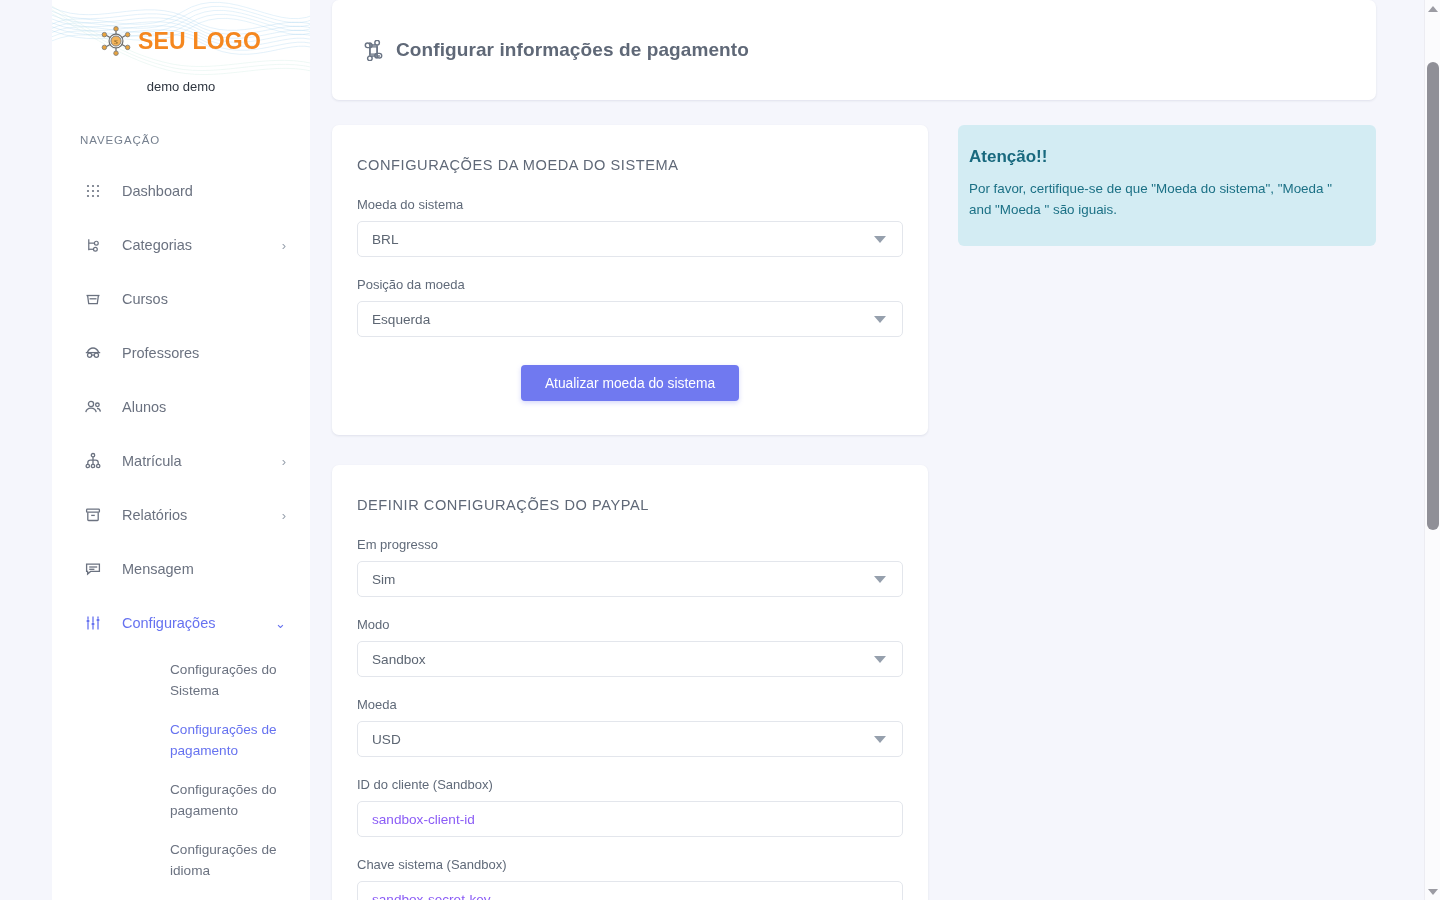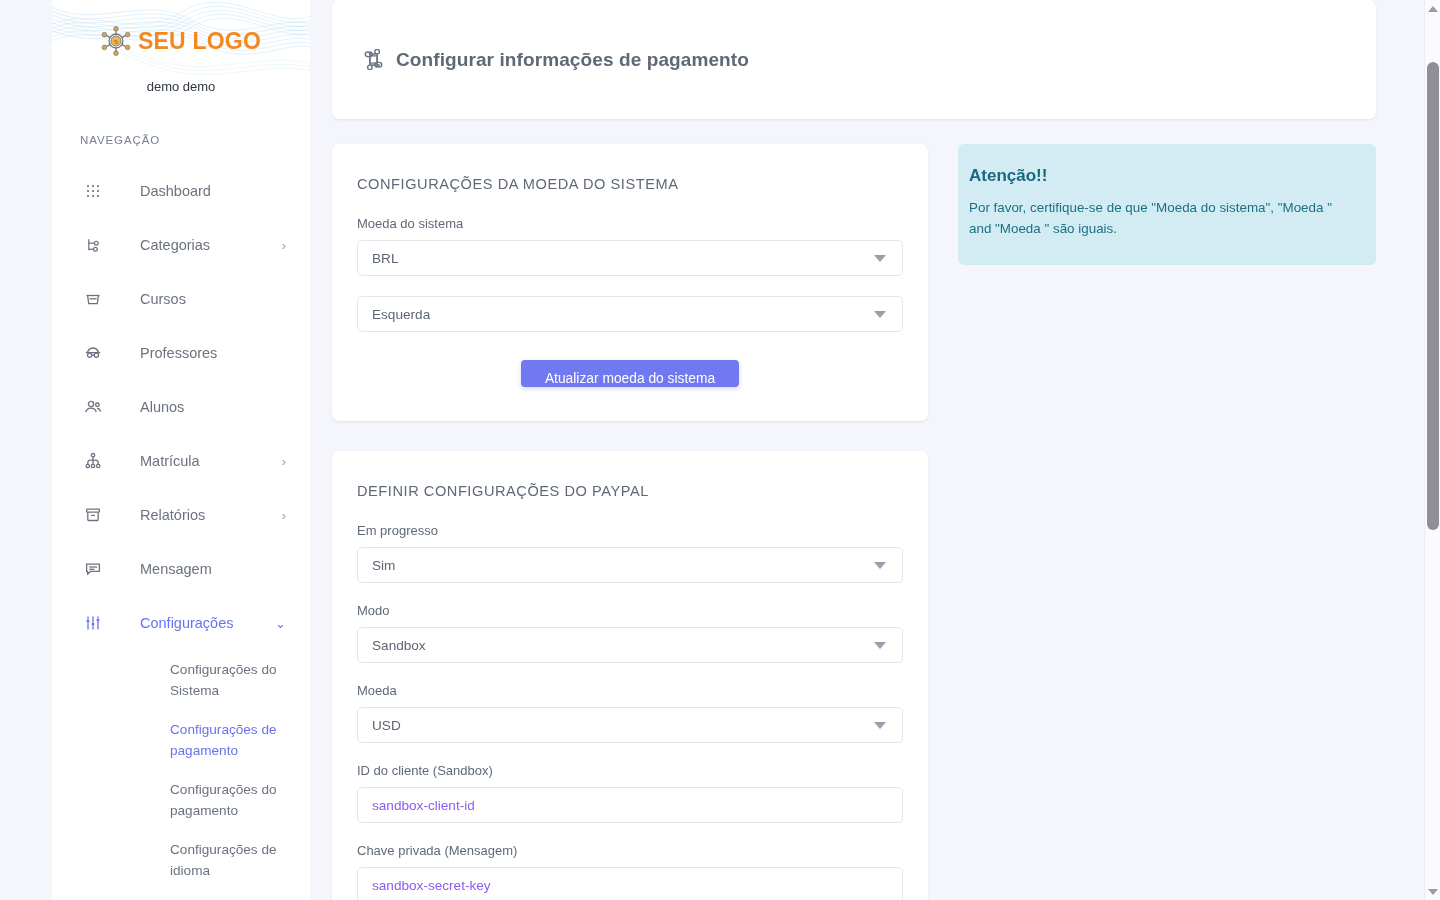--- a/index.html
+++ b/index.html
@@ -81,21 +81,21 @@
     font-size: 14.5px;
     cursor: pointer;
     text-decoration: none;
   }
   .nav-item .ico {
     width: 22px; height: 22px;
     flex: 0 0 22px;
     display: flex; align-items: center; justify-content: center;
     color: #6b7280;
   }
-  .nav-item .lbl { margin-left: 36px; flex: 1 1 auto; }
+  .nav-item .lbl { margin-left: 18px; flex: 1 1 auto; }
   .nav-item .caret {
     font-size: 13px; color: #97a0ad;
     line-height: 1;
   }
   .nav-item.active { color: #6672f0; }
   .nav-item.active .ico { color: #6672f0; }
   .nav-item.active .caret { color: #6672f0; }
 
   .subnav { padding-bottom: 10px; }
   .subnav-item {
@@ -124,21 +124,21 @@
   }
 
   .card {
     background: #ffffff;
     border-radius: 7px;
     box-shadow: 0 1px 3px rgba(70,80,120,.07), 0 1px 2px rgba(70,80,120,.05);
   }
 
   .page-head {
     margin-top: 0;
-    height: 119px;
+    height: 100px;
     display: flex;
     align-items: center;
     padding: 0 30px;
   }
   .page-head .hicon {
     width: 22px; height: 22px;
     margin-right: 12px;
     color: #6a7484;
     display: flex; align-items: center; justify-content: center;
   }
@@ -201,21 +201,21 @@
   }
 
   .btn-row { margin-top: 28px; text-align: center; }
   .btn-primary {
     display: inline-block;
     background: #7079f0;
     color: #ffffff;
     border: none;
     border-radius: 4px;
     padding: 0 24px;
-    height: 27px;
+    height: 36px;
     line-height: 38px;
     font-size: 13.8px;
     font-family: "Liberation Sans", sans-serif;
     cursor: pointer;
     box-shadow: 0 2px 5px rgba(110,120,240,.28);
   }
 
   .alert {
     background: #d3ecf3;
     border-radius: 6px;
@@ -490,20 +490,21 @@
 
             <div class="field">
               <label class="field-label">Moeda do sistema</label>
               <div class="control">
                 <span>BRL</span>
                 <span class="arrow"></span>
               </div>
             </div>
 
             <div class="field">
+              <label class="field-label">Posição da moeda</label>
               <div class="control">
                 <span>Esquerda</span>
                 <span class="arrow"></span>
               </div>
             </div>
 
             <div class="btn-row">
               <button class="btn-primary">Atualizar moeda do sistema</button>
             </div>
           </div>
@@ -536,21 +537,21 @@
             </div>
 
             <div class="field">
               <label class="field-label">ID do cliente (Sandbox)</label>
               <div class="control input">
                 <span>sandbox-client-id</span>
               </div>
             </div>
 
             <div class="field">
-              <label class="field-label">Chave privada (Mensagem)</label>
+              <label class="field-label">Chave sistema (Sandbox)</label>
               <div class="control input">
                 <span>sandbox-secret-key</span>
               </div>
             </div>
           </div>
 
         </div>
 
         <div class="col-right">
           <div class="alert">

